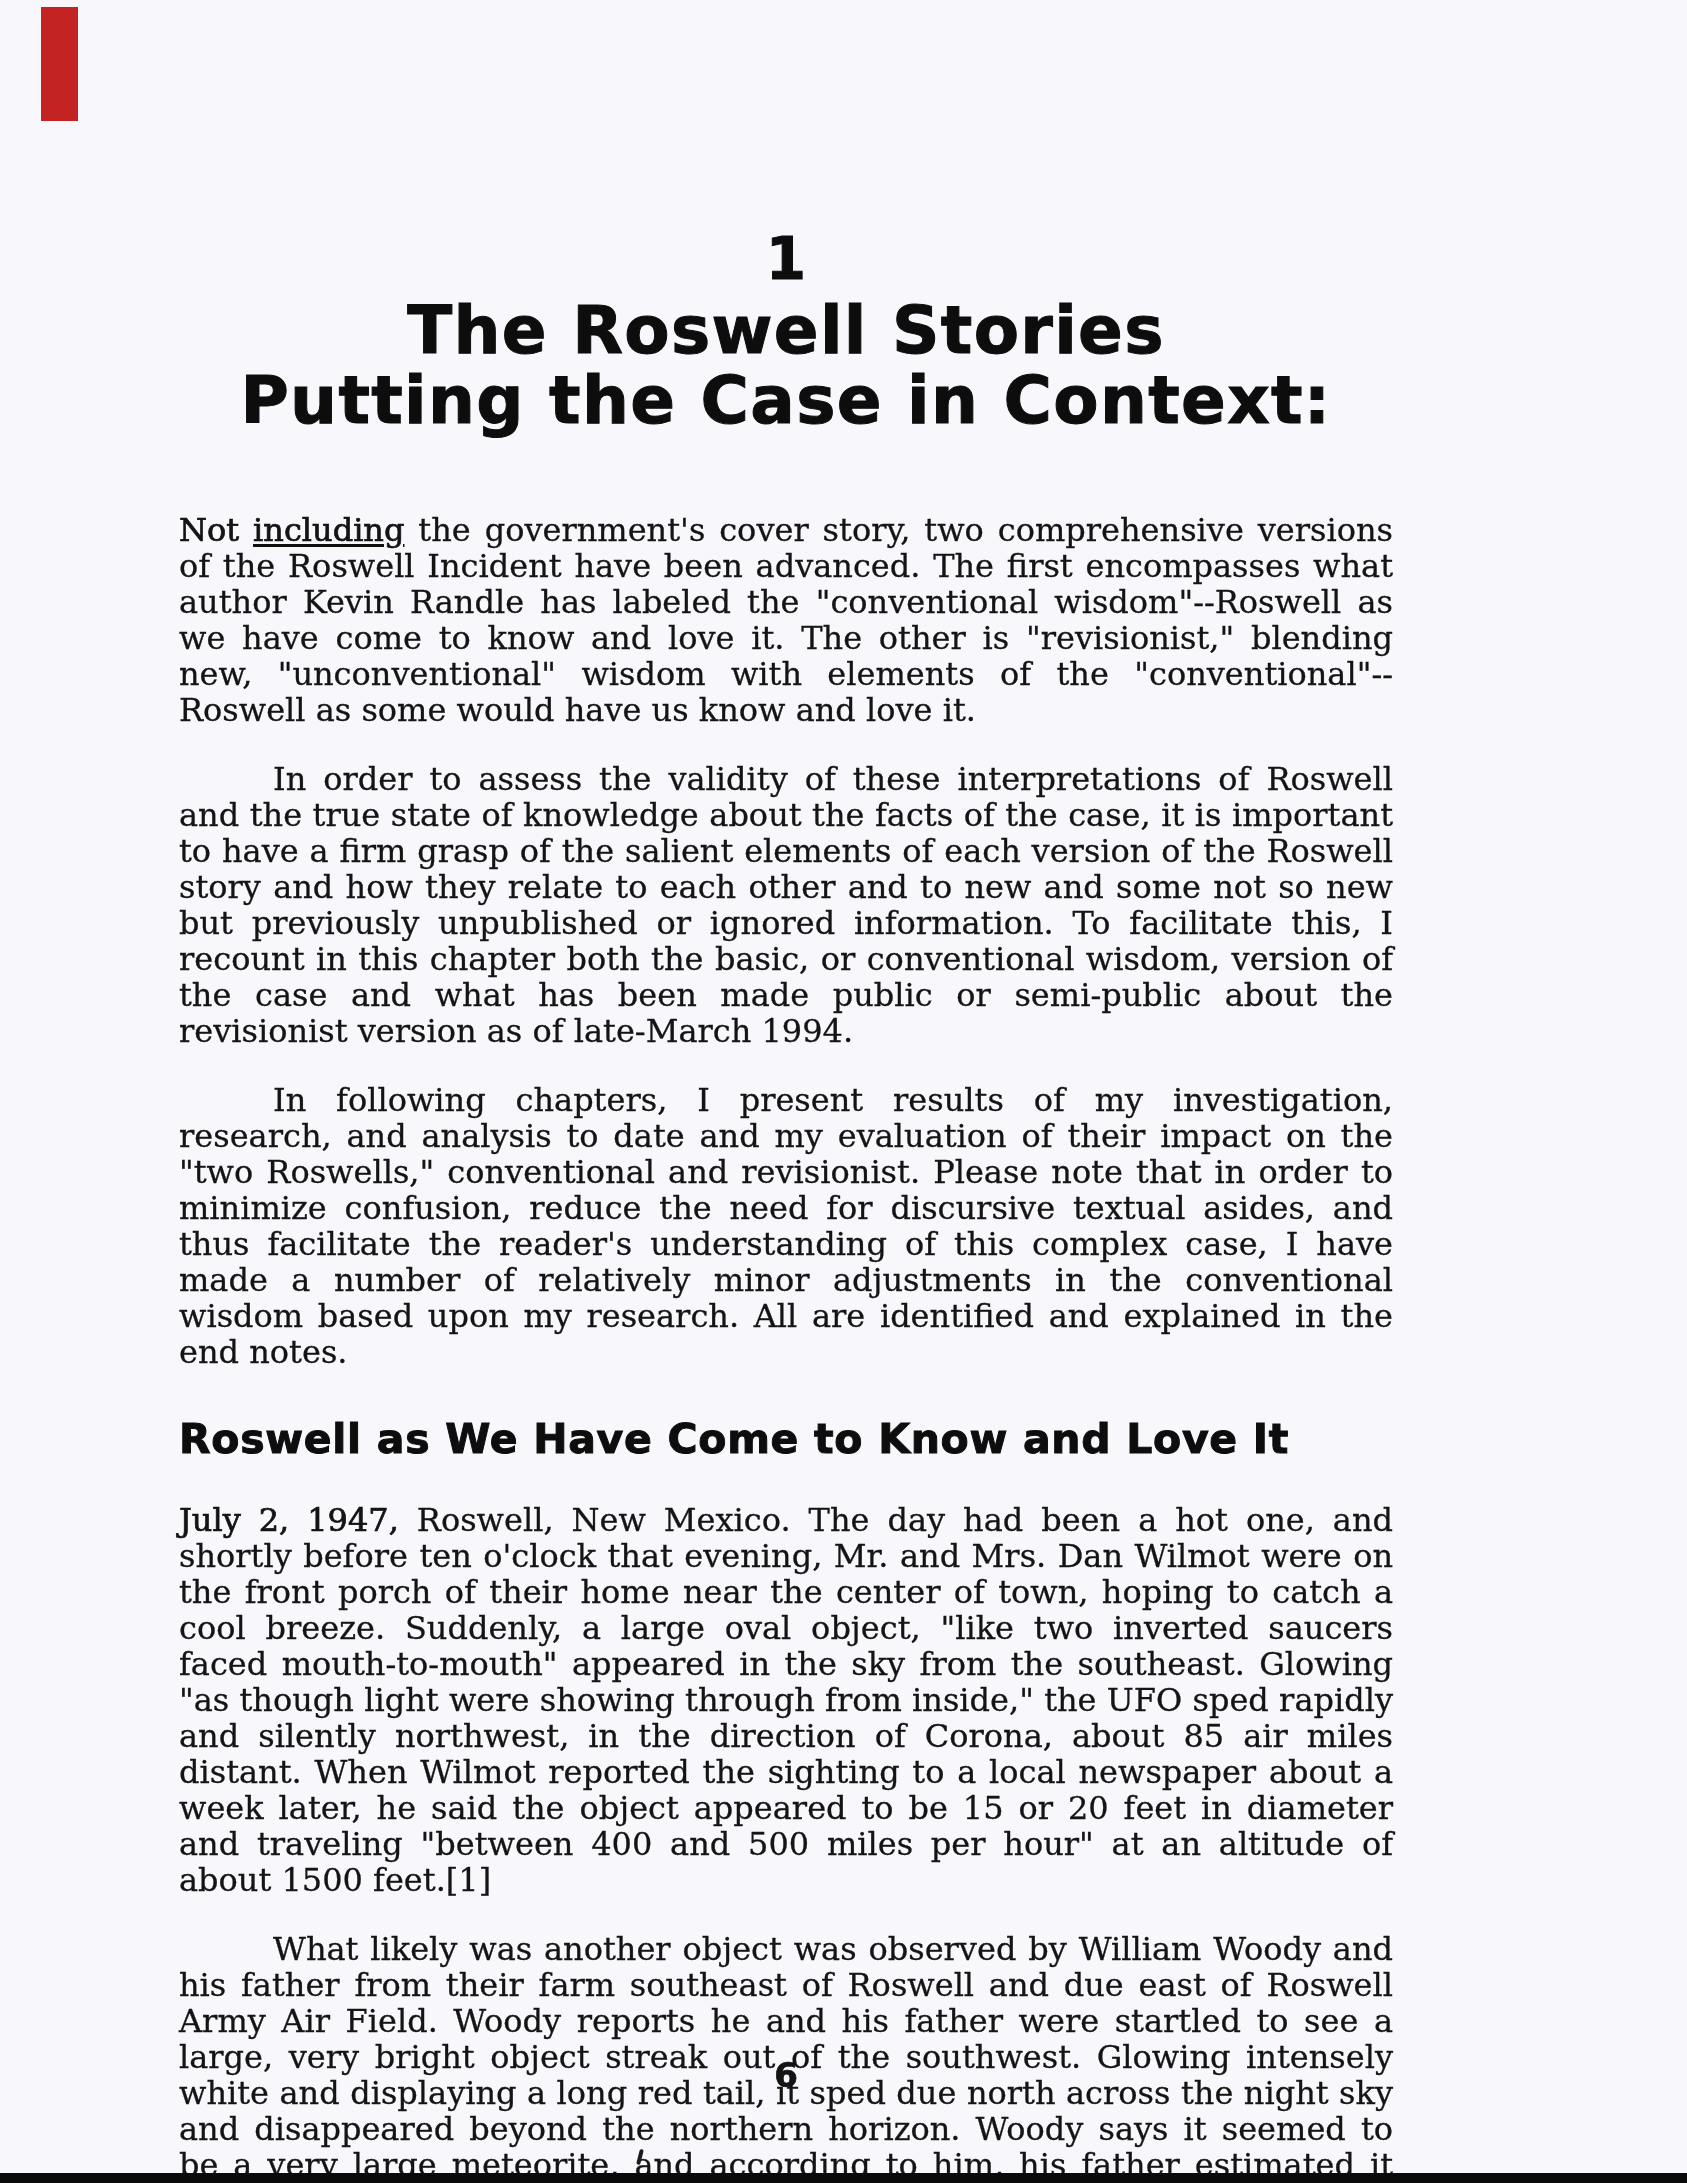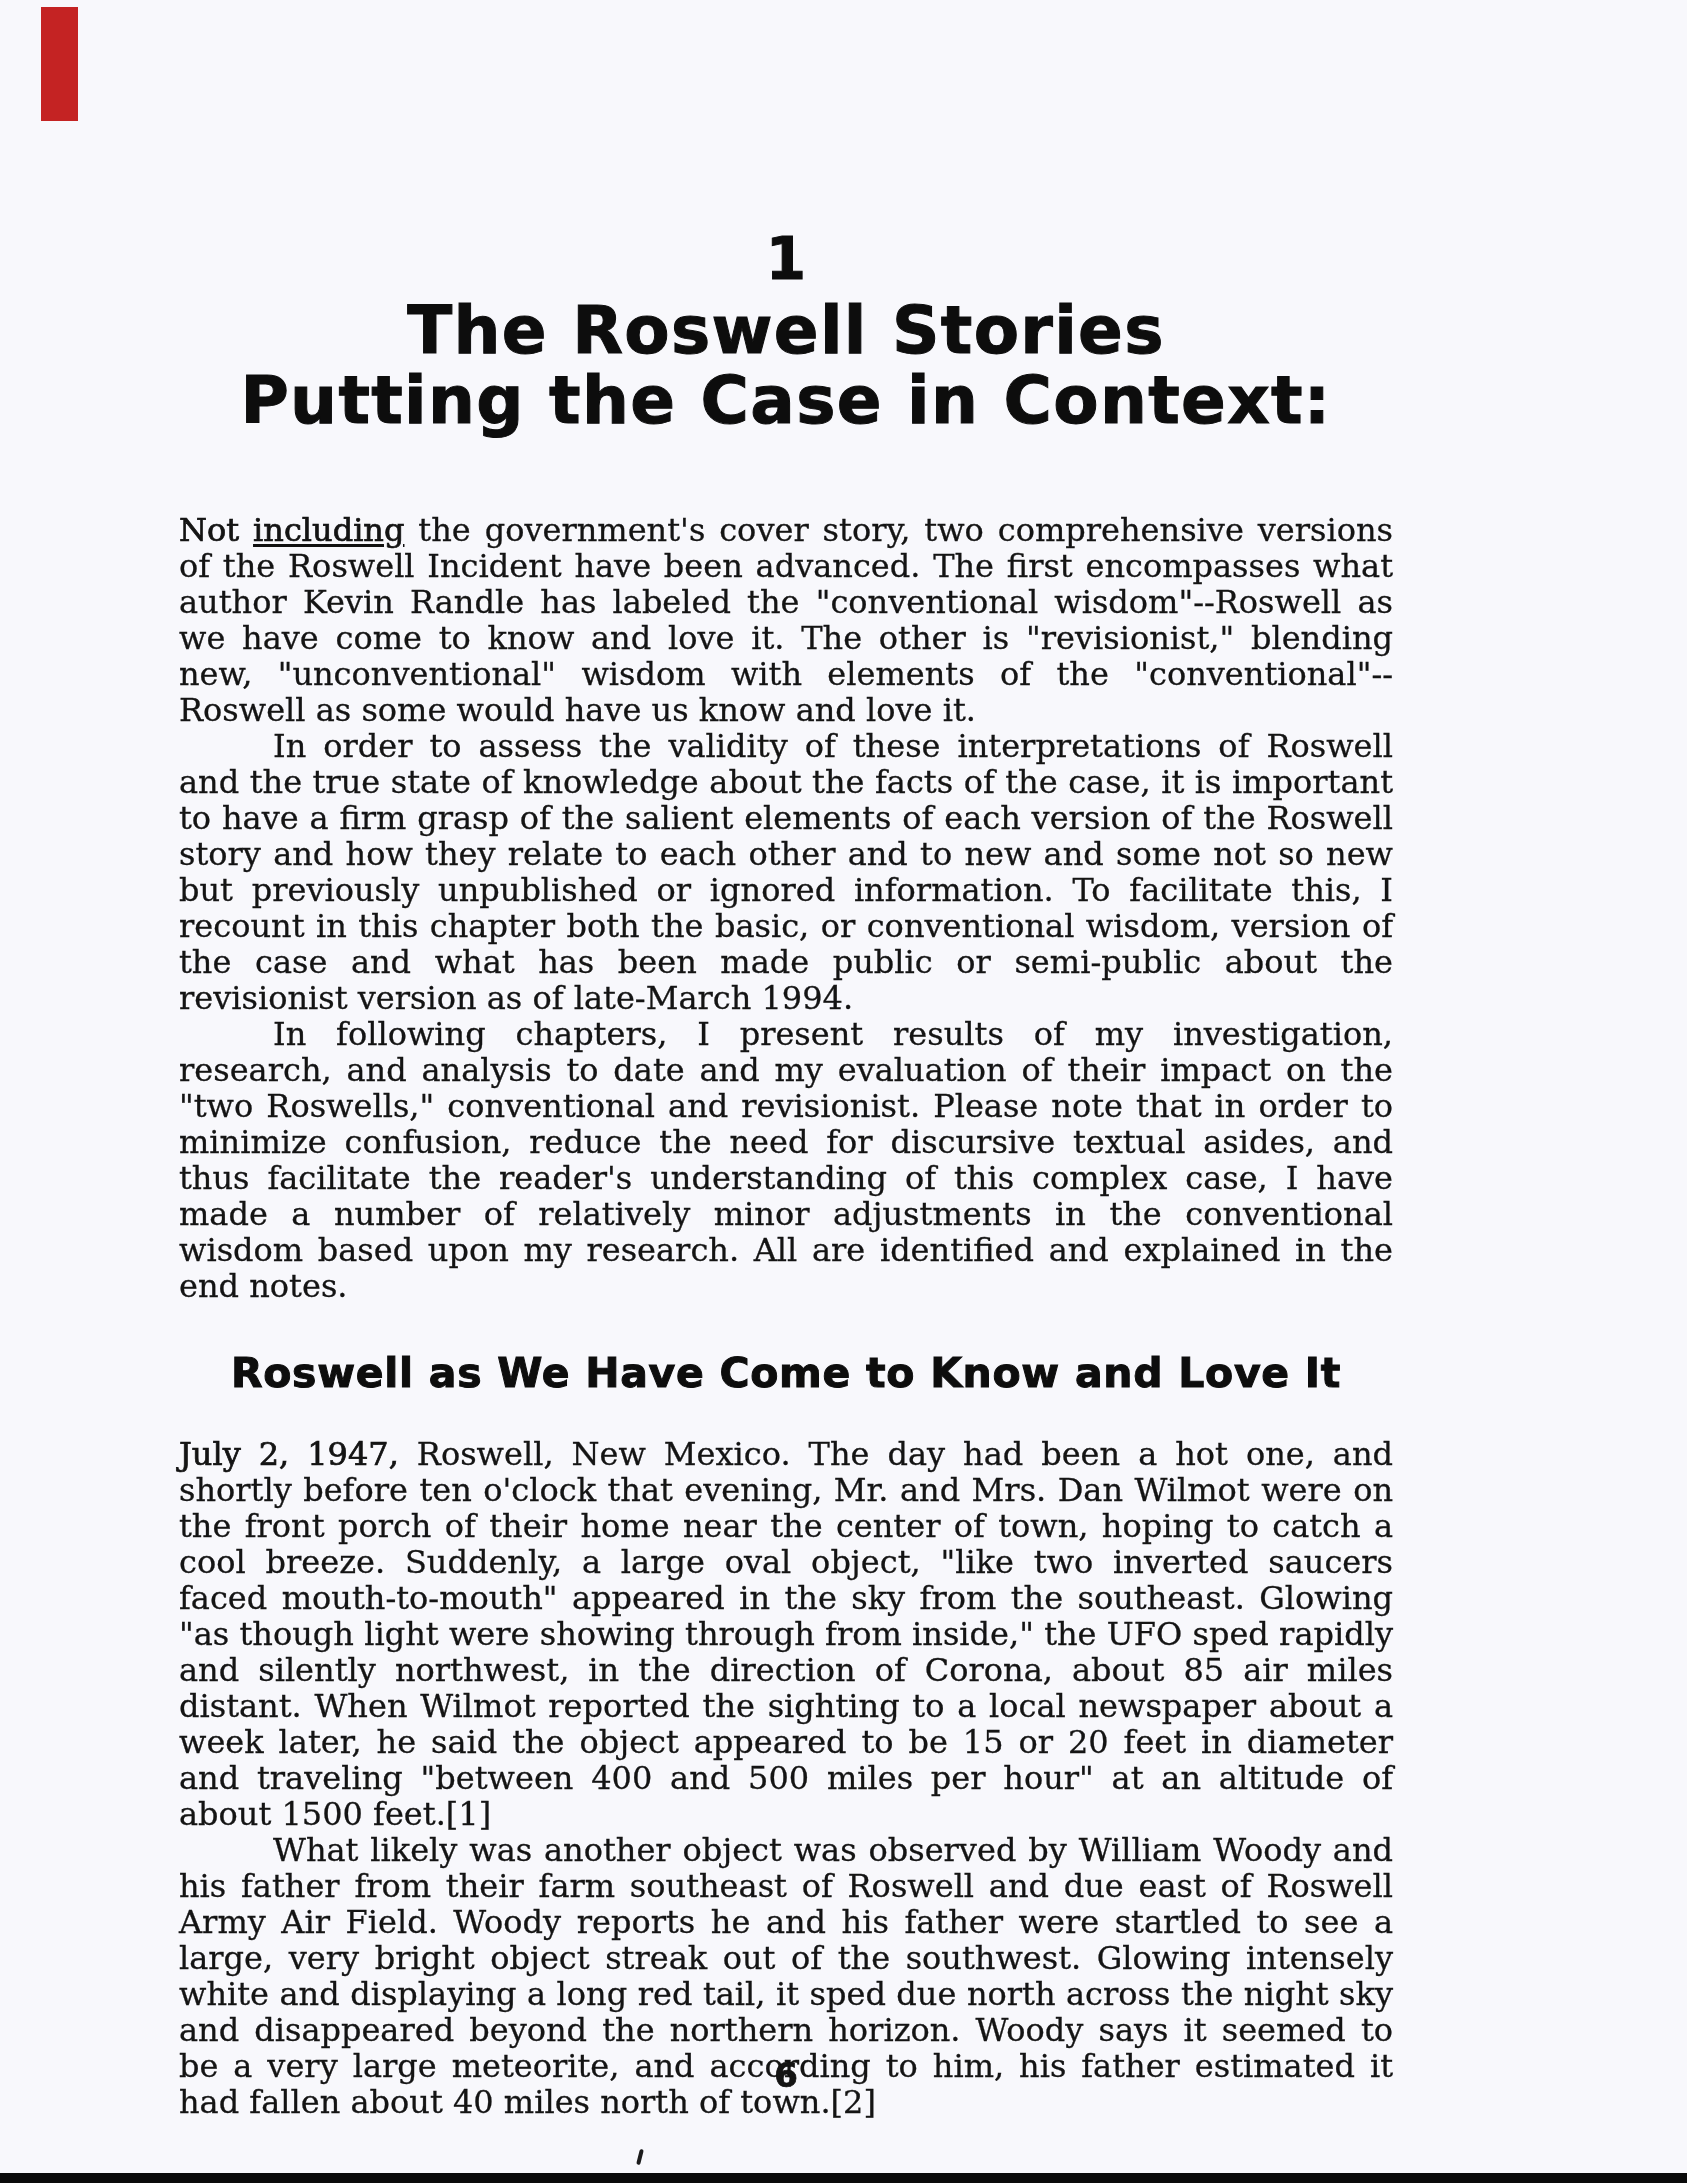--- a/index.html
+++ b/index.html
@@ -53,31 +53,31 @@
     font-size: 32px;
     line-height: 36px;
     text-align: justify;
     margin: 0;
   }
   .first-para {
     margin-top: 76px;
   }
   .indent {
     text-indent: 94px;
+    margin-top: 33px;
   }
   .opener {
     font-weight: 400;
     -webkit-text-stroke: 0.7px #101010;
   }
   .opener-underline {
     text-decoration: underline;
     text-underline-offset: 3.3px;
   }
   .section-heading {
-    text-align: center;
     font-size: 41px;
     line-height: 46px;
     letter-spacing: 0.7px;
     margin: 46px 0 40px 0;
   }
   .page-number {
     position: absolute;
     top: 2055px;
     left: 179px;
     width: 1214px;

